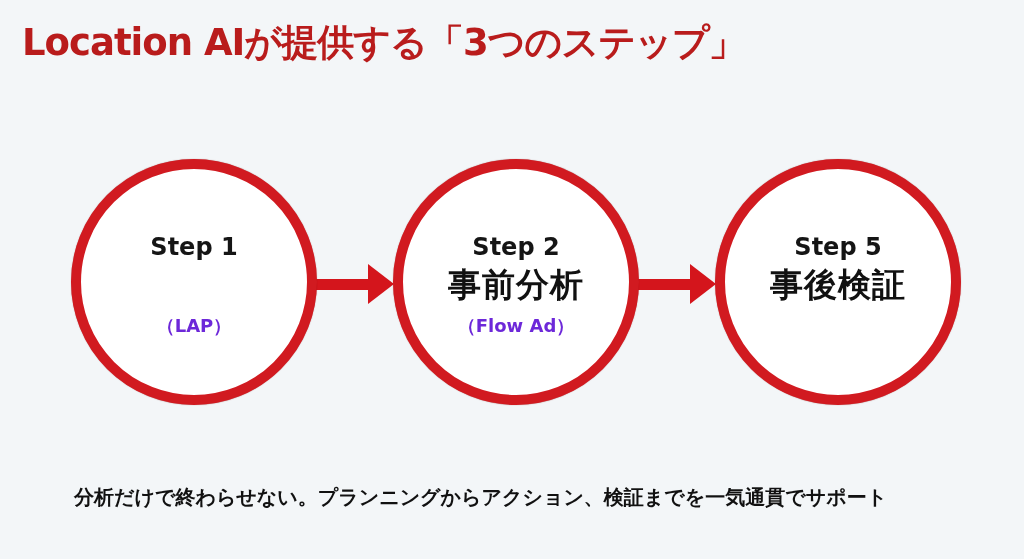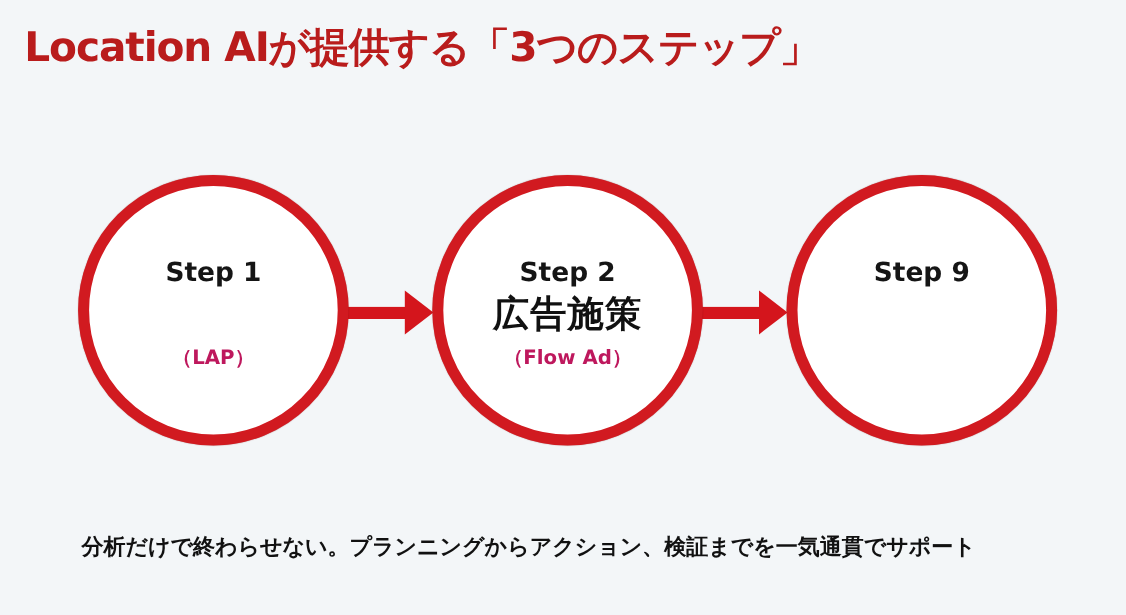--- a/index.html
+++ b/index.html
@@ -81,21 +81,21 @@
       letter-spacing: 1px;
     }
     .step-sub {
       position: absolute;
       left: 0;
       right: 0;
       top: 146px;
       font-size: 18px;
       font-weight: bold;
       line-height: 22px;
-      color: #be185d;
+      color: #6d28d9;
     }
     .footer {
       position: absolute;
       left: 74px;
       top: 484px;
       font-size: 20px;
       font-weight: bold;
       line-height: 26px;
       white-space: nowrap;
       color: #111111;
@@ -114,22 +114,23 @@
   <div class="connector" style="left:634px; width:60px;"></div>
   <div class="arrowhead" style="left:690px;"></div>
 
   <div class="step" style="left:71px;">
     <div class="step-num">Step 1</div>
     <div class="step-sub">（LAP）</div>
   </div>
 
   <div class="step" style="left:393px;">
     <div class="step-num">Step 2</div>
-    <div class="step-name">広告施策</div>
+    <div class="step-name">事前分析</div>
     <div class="step-sub">（Flow Ad）</div>
   </div>
 
   <div class="step" style="left:715px;">
-    <div class="step-num">Step 9</div>
+    <div class="step-num">Step 5</div>
+    <div class="step-name">事後検証</div>
   </div>
 </div>
 
 <div class="footer">分析だけで終わらせない。プランニングからアクション、検証までを一気通貫でサポート</div>
 
 </body></html>

